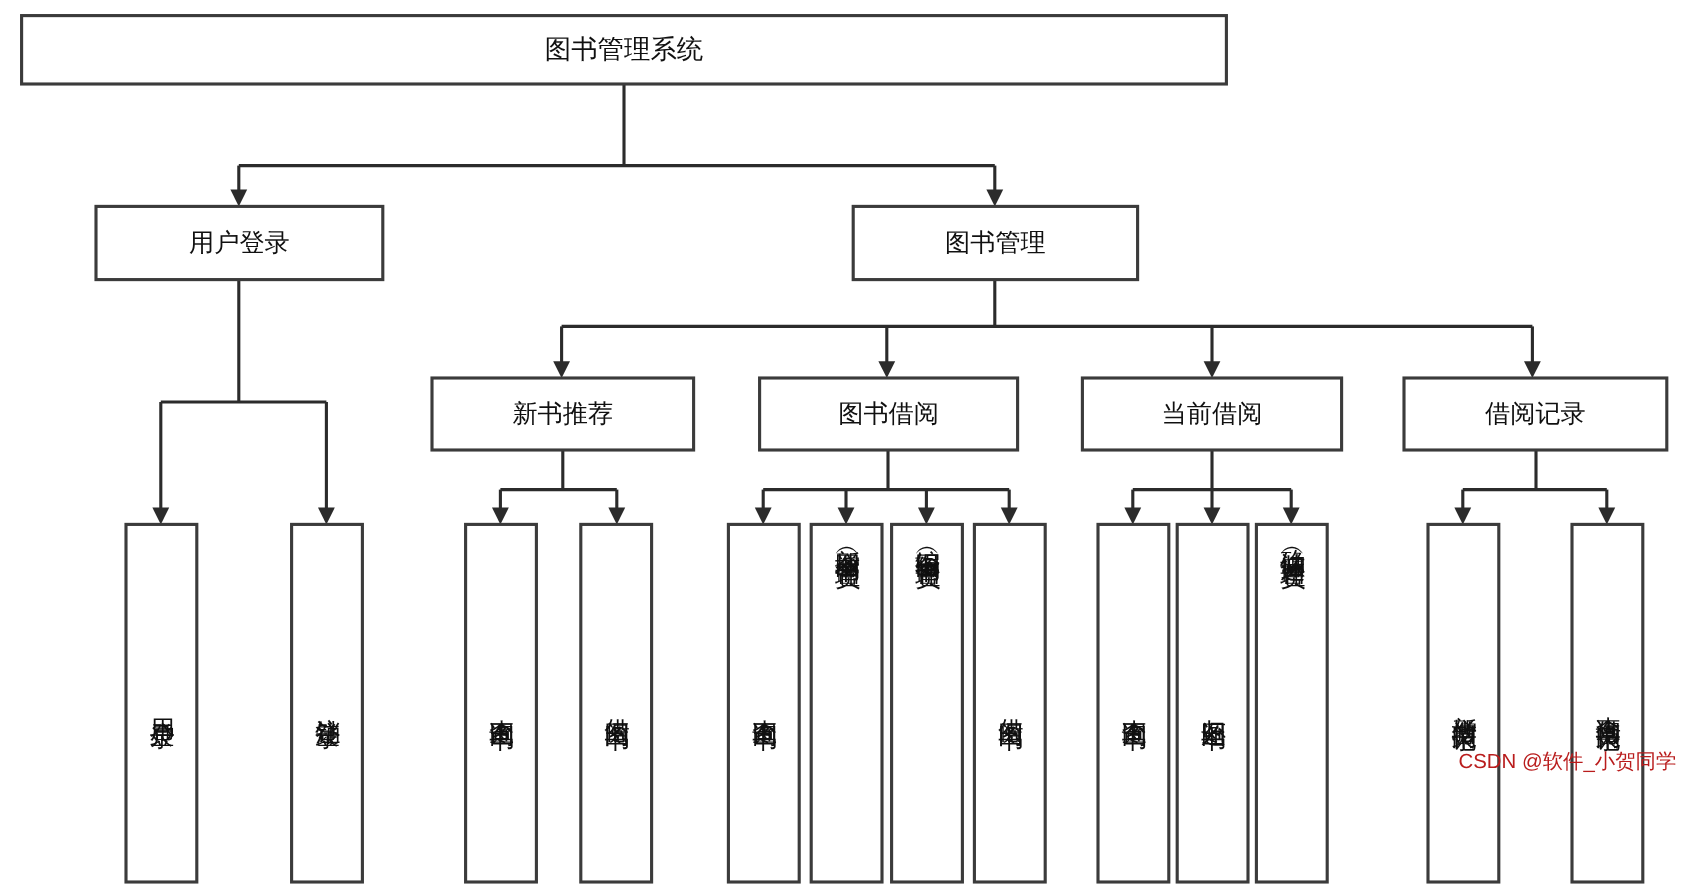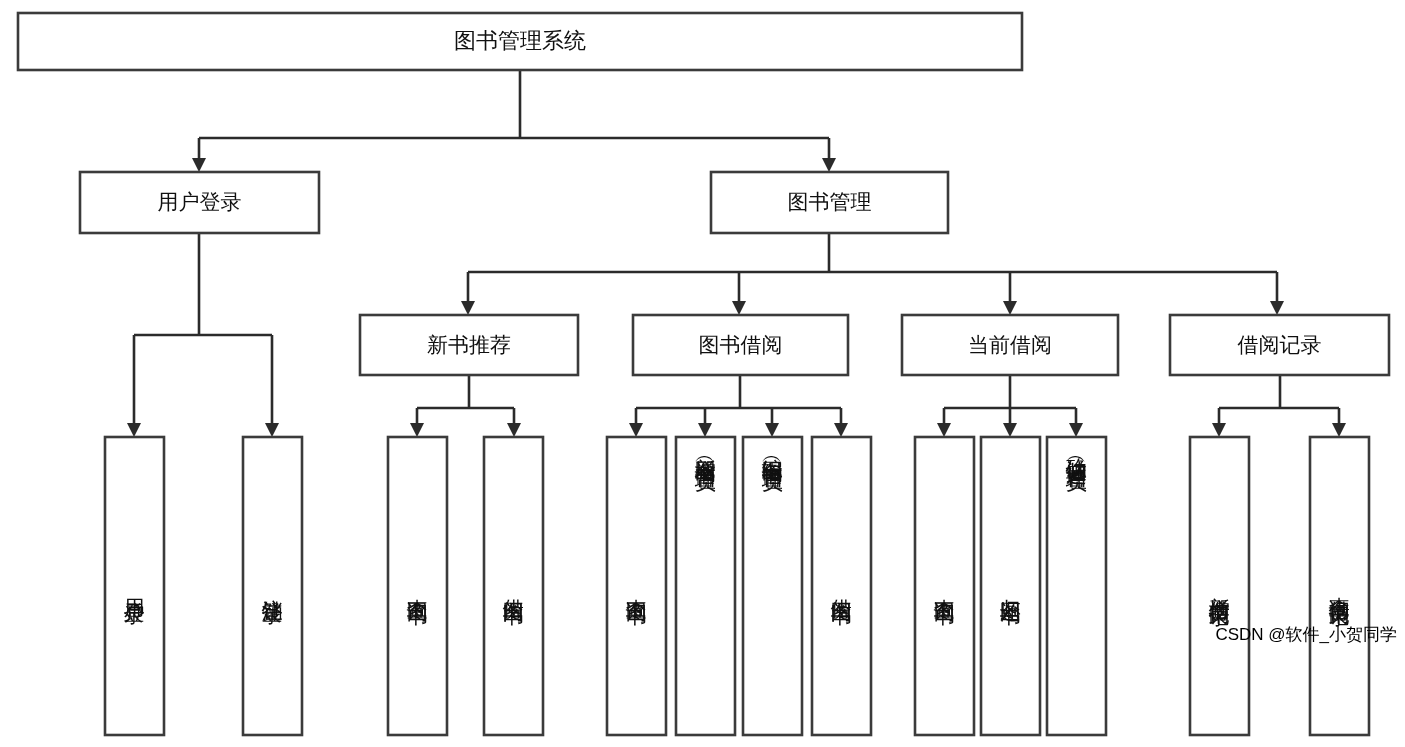--- a/index.html
+++ b/index.html
@@ -68,21 +68,21 @@
     letter-spacing: 2px;
     color: #101010;
     white-space: nowrap;
   }
   .watermark {
     position: absolute;
     right: 8px;
     bottom: 6px;
     font-family: "Liberation Sans", "DejaVu Sans", sans-serif;
     font-size: 17px;
-    color: #000000;
+    color: #b91c1c;
     white-space: nowrap;
     pointer-events: none;
     margin-top: 20px;
   }
 </style>
 </head>
 <body>
 
 <div id="diagram-root">
   <svg class="diagram-canvas" viewBox="0 0 1405 747">

